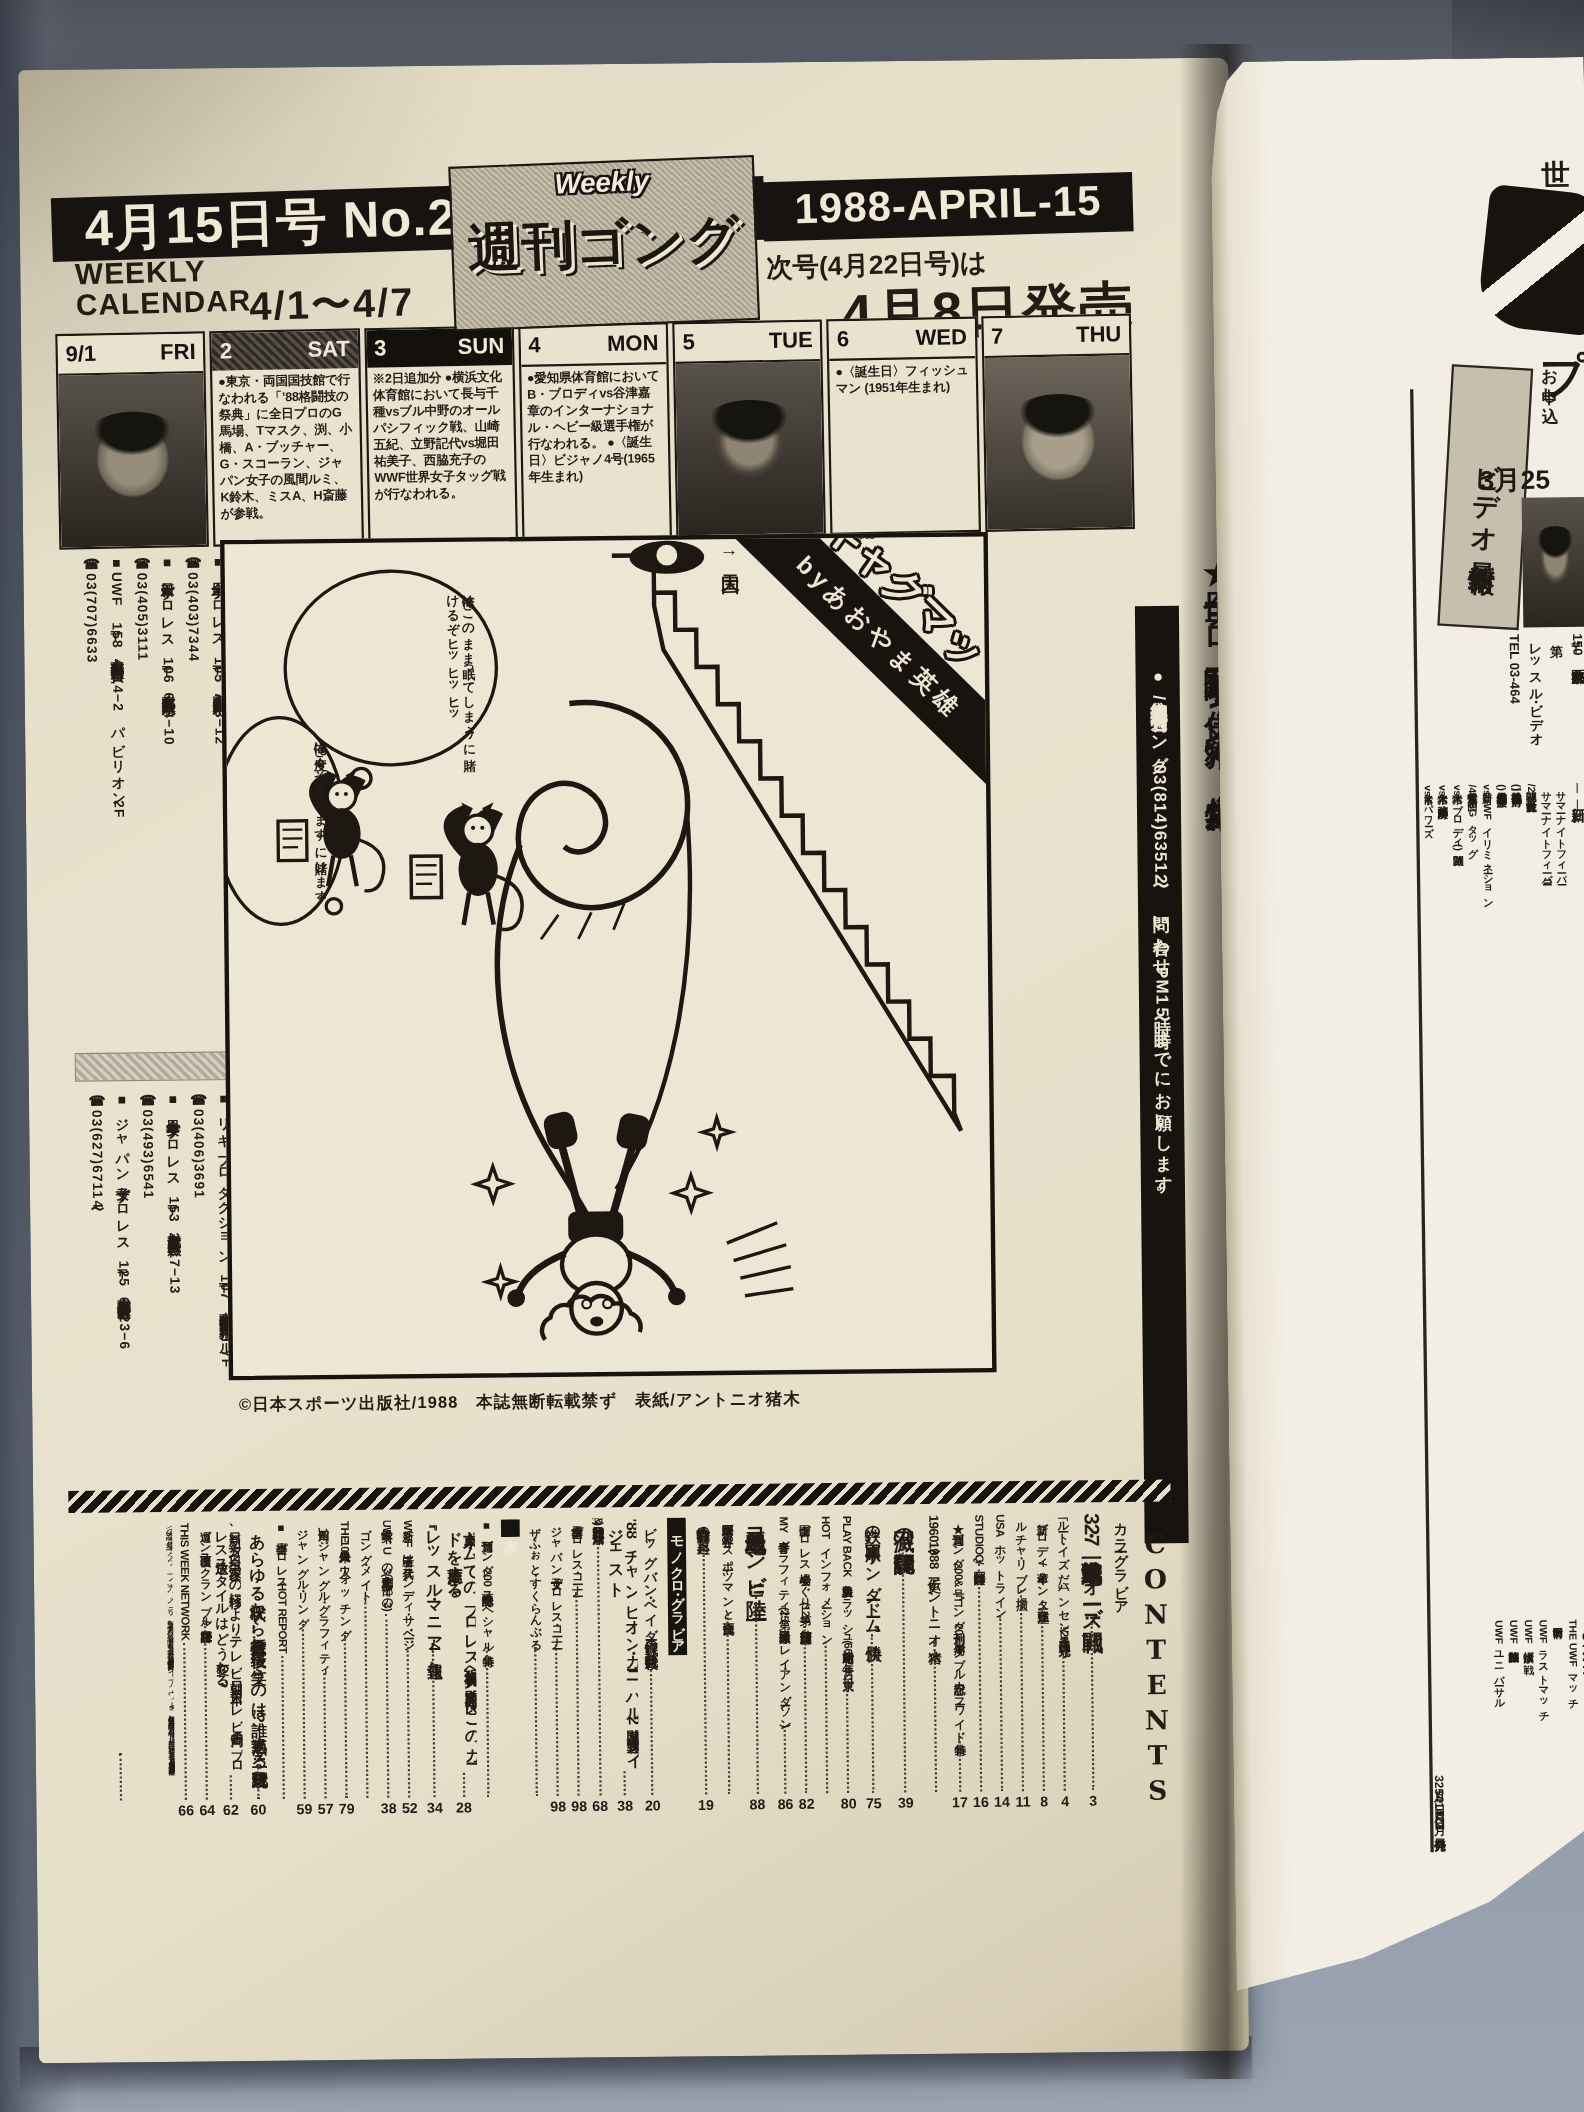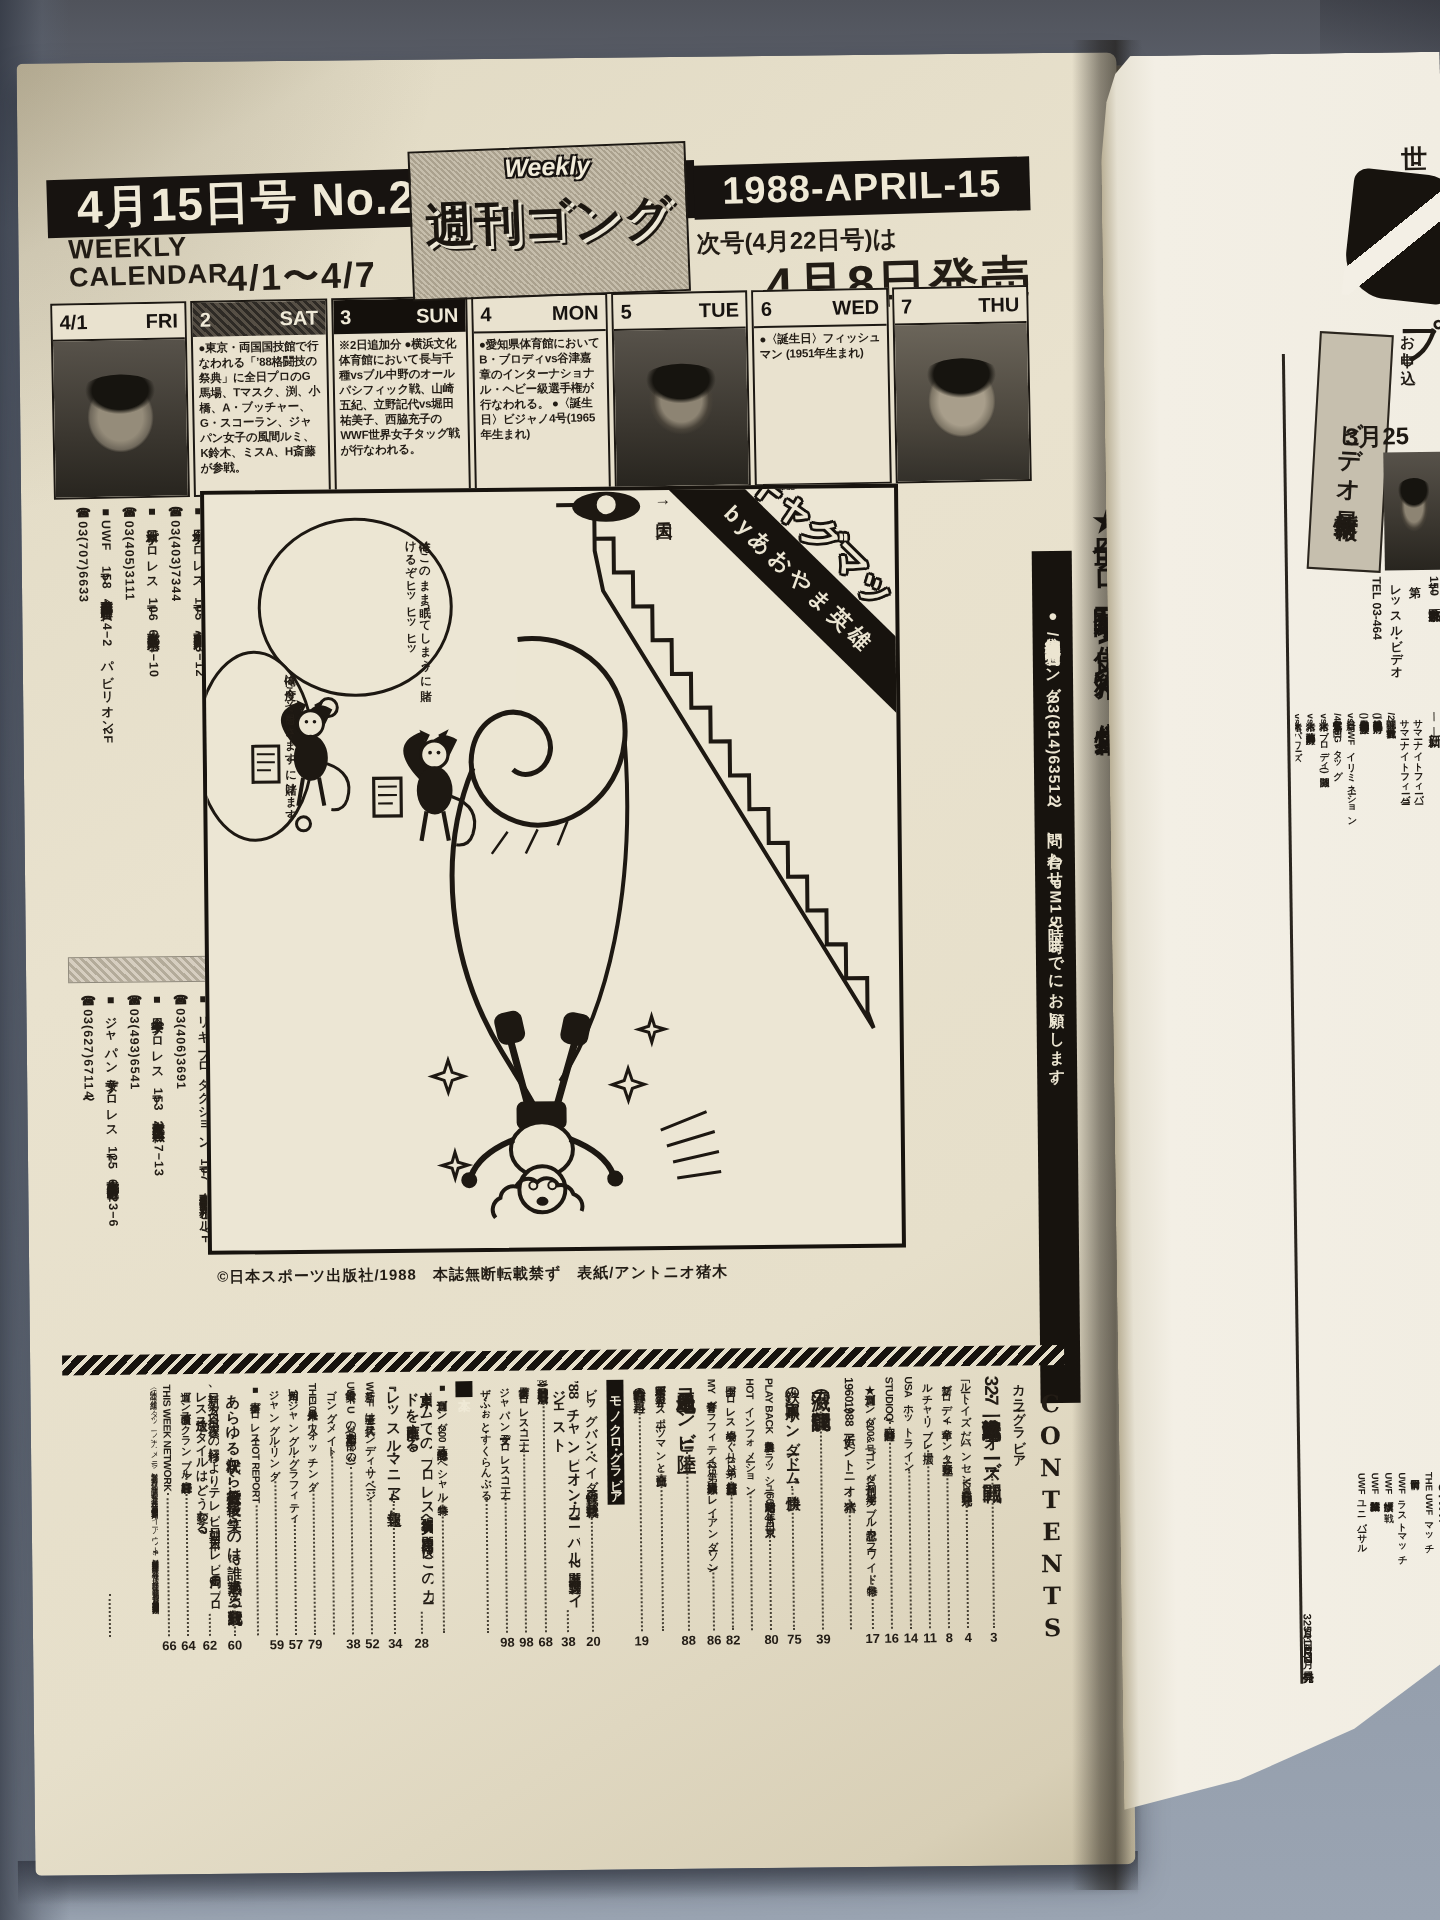--- a/index.html
+++ b/index.html
@@ -163,21 +163,21 @@
 
     <div class="cal-head">
       <div>WEEKLY</div>
       <div>CALENDAR</div>
     </div>
     <div class="cal-range">4/1〜4/7</div>
 
     <div class="calendar" id="calendar">
         <div class="cal-col">
           <div class="cal-hd hd-plain">
-            <span>4/1</span>
+            <span>9/1</span>
             <span>FRI</span>
           </div>
           <div class="cal-photo"></div>
         </div>
         <div class="cal-col">
           <div class="cal-hd hd-halftone">
             <span>2</span>
             <span>SAT</span>
           </div>
           <div class="cal-body">●東京・両国国技館で行なわれる「’88格闘技の祭典」に全日プロのG馬場、Tマスク、渕、小橋、A・ブッチャー、G・スコーラン、ジャパン女子の風間ルミ、K鈴木、ミスA、H斎藤が参戦。</div>

